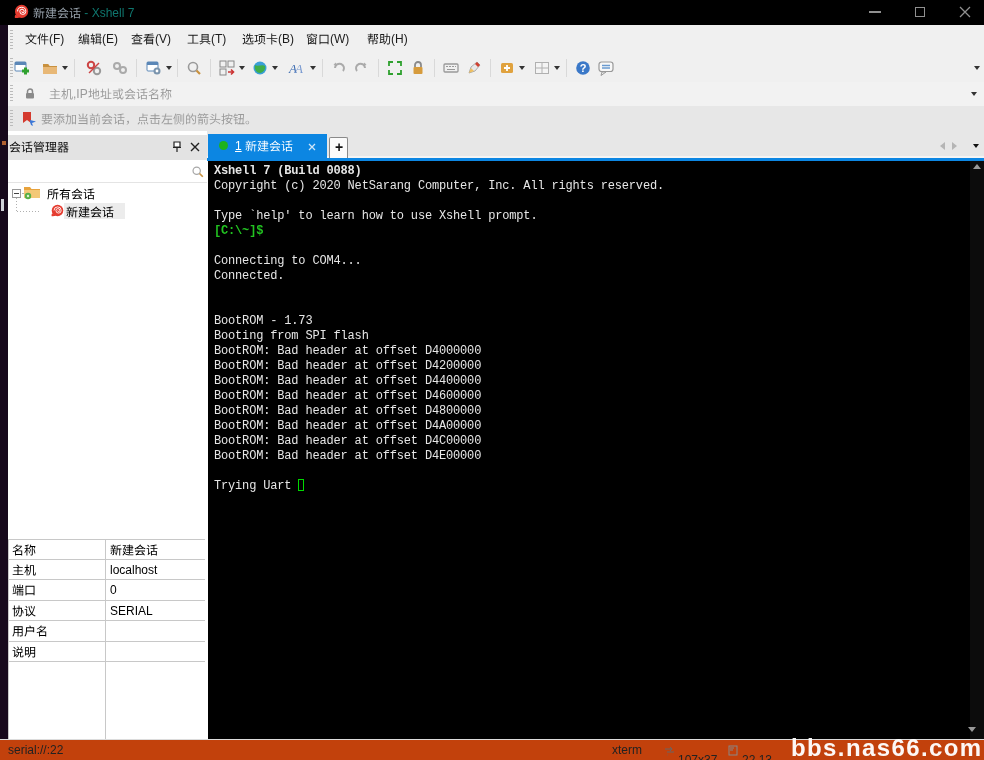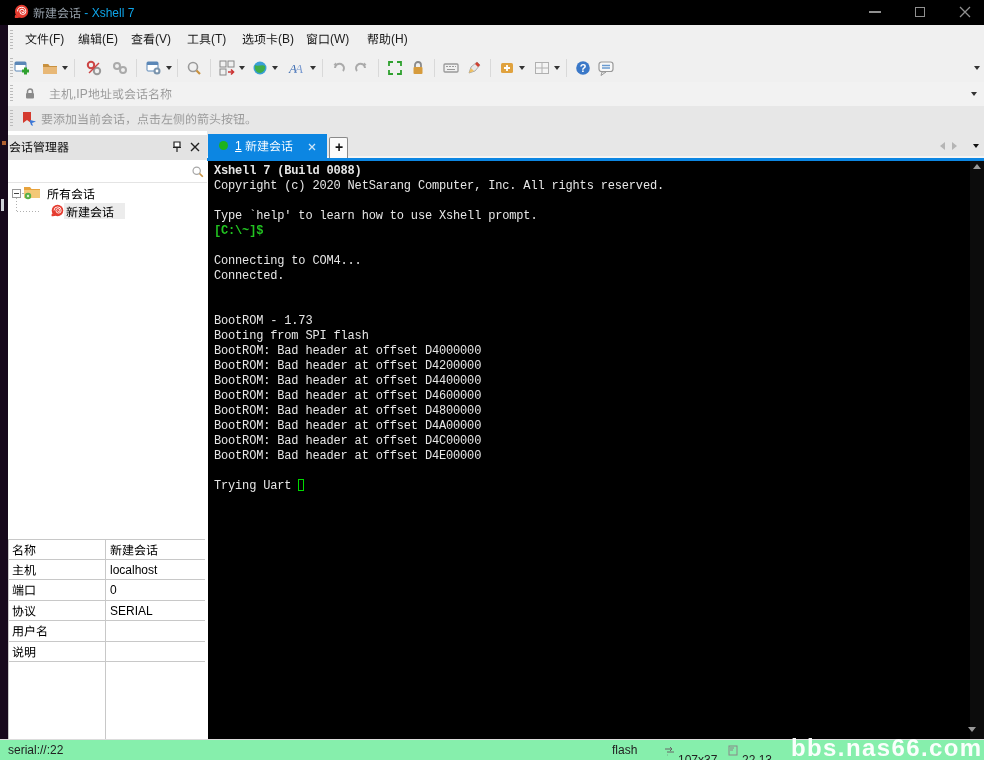--- a/index.html
+++ b/index.html
@@ -12,21 +12,21 @@
 #addrbar{left:8px;top:82px;width:976px;height:24px;background:#f2f2f2;color:#9a9a9a;font-size:12px}
 #infobar{left:8px;top:106px;width:976px;height:25px;background:#e7e7e7;color:#999;font-size:12px}
 #lpanel{left:8px;top:131px;width:199px;height:608px;background:#fff}
 #lphead{left:0;top:4px;width:199px;height:25px;background:#e3e3e3;color:#111;font-size:12px}
 #lpsearch{left:0;top:29px;width:199px;height:23px;background:#fff;border-bottom:1px solid #e4e4e4}
 #tabstrip{left:207px;top:131px;width:777px;height:27px;background:#e7e7e7}
 #blueline{left:207px;top:158px;width:777px;height:3px;background:#0c86e2}
 #term{left:208px;top:161px;width:762px;height:578px;background:#000;color:#e6e6e6;
  font-family:"Liberation Mono",monospace;font-size:12px;line-height:15px;letter-spacing:-.17px;white-space:pre;padding:3px 0 0 6px}
 #sbar{left:970px;top:161px;width:14px;height:578px;background:#0c0c0c}
-#status{left:0;top:739px;width:984px;height:21px;background:#86efac;border-top:1px solid #dcdcdc;font-size:12px;color:#222}
+#status{left:0;top:739px;width:984px;height:21px;background:#c2410c;border-top:1px solid #dcdcdc;font-size:12px;color:#222}
 .g{color:#22c321}
 .sep{position:absolute;top:5px;width:1px;height:18px;background:#d9d9d9}
 .ticon{position:absolute;top:6px;width:16px;height:16px}
 .darr{position:absolute;top:12px;width:0;height:0;border-left:3.5px solid transparent;border-right:3.5px solid transparent;border-top:4px solid #333}
 .mi{position:absolute;top:7px;white-space:nowrap}
 .tline{position:absolute;background:#c8c8c8}
 .prow{position:absolute;font-size:12px;color:#000;white-space:nowrap}
 </style></head><body>
 <svg width="0" height="0" style="position:absolute">
     <defs>
@@ -100,21 +100,21 @@
       <use href="#spiral"></use>
     </svg>
     <span class="abs" style="left:33px;top:6px;font-size:12px;color:#98a2ac"><svg class="cj" width="12" height="12" viewBox="0 -880 1000 1000">
         <use href="#c65B0"></use>
       </svg><svg class="cj" width="12" height="12" viewBox="0 -880 1000 1000">
         <use href="#c5EFA"></use>
       </svg><svg class="cj" width="12" height="12" viewBox="0 -880 1000 1000">
         <use href="#c4F1A"></use>
       </svg><svg class="cj" width="12" height="12" viewBox="0 -880 1000 1000">
         <use href="#c8BDD"></use>
-      </svg><span style="color:#0ea5e9"> - Xshell 7</span></span>
+      </svg><span style="color:#0f766e"> - Xshell 7</span></span>
     <span class="abs" style="left:869px;top:11px;width:12px;height:2px;background:#909090"></span>
     <span class="abs" style="left:915px;top:7px;width:10px;height:10px;border:1.5px solid #909090"></span>
     <svg class="abs" style="left:959px;top:6px" width="12" height="12">
       <path d="M1 1l10 10M11 1L1 11" stroke="#909090" stroke-width="1.3"></path>
     </svg>
   </div>
 <div id="strip" class="abs">
     <span class="abs" style="left:1px;top:174px;width:3px;height:12px;background:#cfd0d8"></span>
     <span class="abs" style="left:2px;top:116px;width:4px;height:4px;background:#b06030"></span>
   </div>
@@ -495,21 +495,21 @@
 BootROM: Bad header at offset D4C00000
 BootROM: Bad header at offset D4E00000
 
 Trying Uart <span style="display:inline-block;width:6px;height:12px;border:1px solid #00d800;vertical-align:-2px"></span></div>
 <div id="sbar" class="abs">
     <span class="abs" style="left:3px;top:3px;width:0;height:0;border-left:4px solid transparent;border-right:4px solid transparent;border-bottom:5px solid #9a9a9a"></span>
     <span class="abs" style="left:-2px;top:566px;width:0;height:0;border-left:4px solid transparent;border-right:4px solid transparent;border-top:5px solid #9a9a9a"></span>
   </div>
 <div id="status" class="abs">
     <span class="abs" style="left:8px;top:3px">serial://:22</span>
-    <span class="abs" style="left:612px;top:3px">flash</span>
+    <span class="abs" style="left:612px;top:3px">xterm</span>
     <svg class="abs" style="left:664px;top:5px" width="12" height="11">
       <path d="M1 4h7M6 2l2 2-2 2M4 10h-.5M3 7h7" stroke="#666" fill="none"></path>
     </svg>
     <span class="abs" style="left:678px;top:13px">107x37</span>
     <svg class="abs" style="left:728px;top:5px" width="11" height="11">
       <rect x="1" y="1" width="8" height="9" fill="none" stroke="#888"></rect>
       <path d="M2 3h4M2 5h3" stroke="#888"></path>
     </svg>
     <span class="abs" style="left:742px;top:13px">22,13</span>
   </div>

